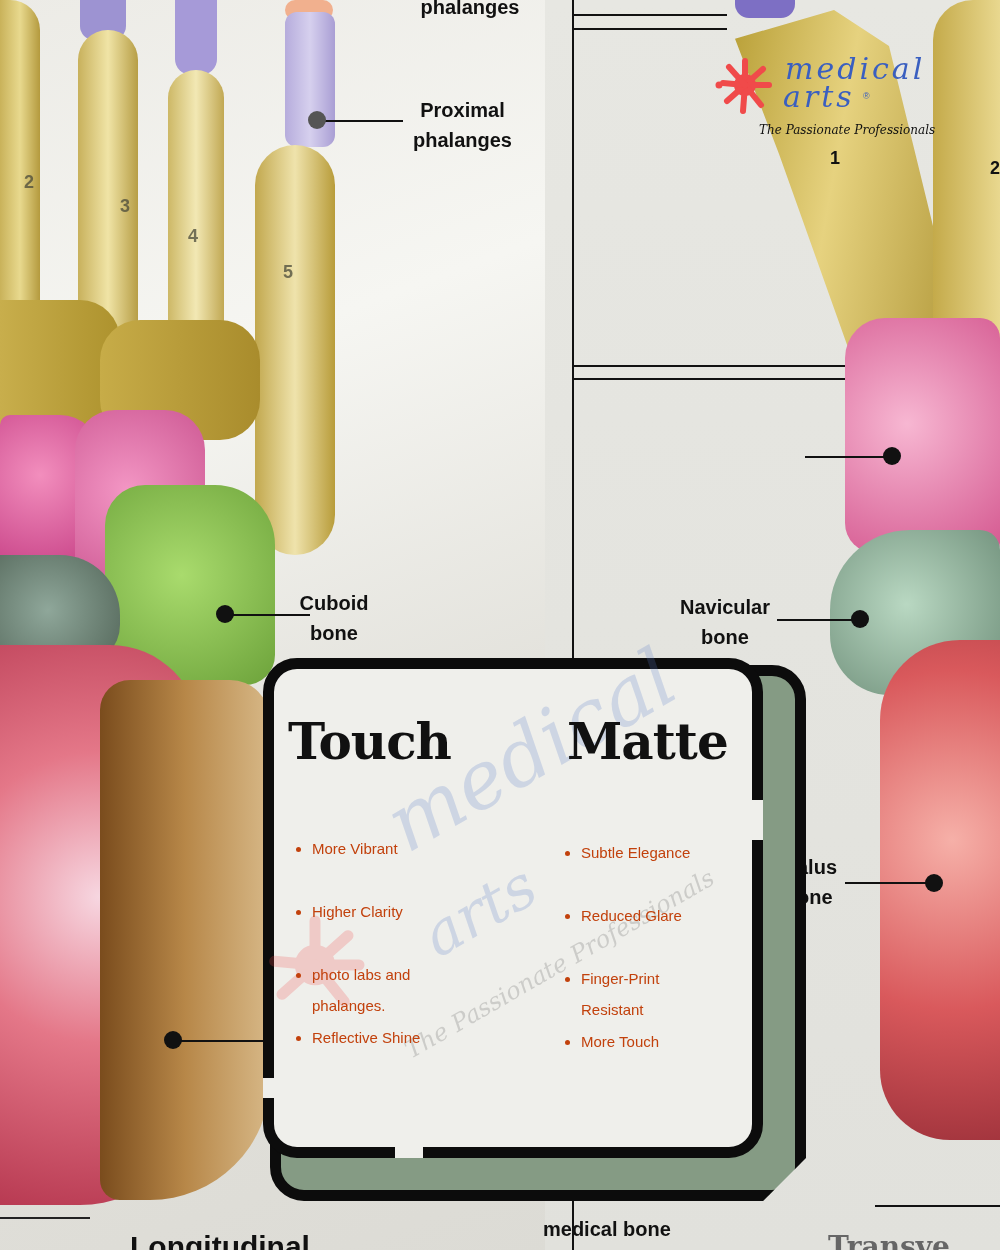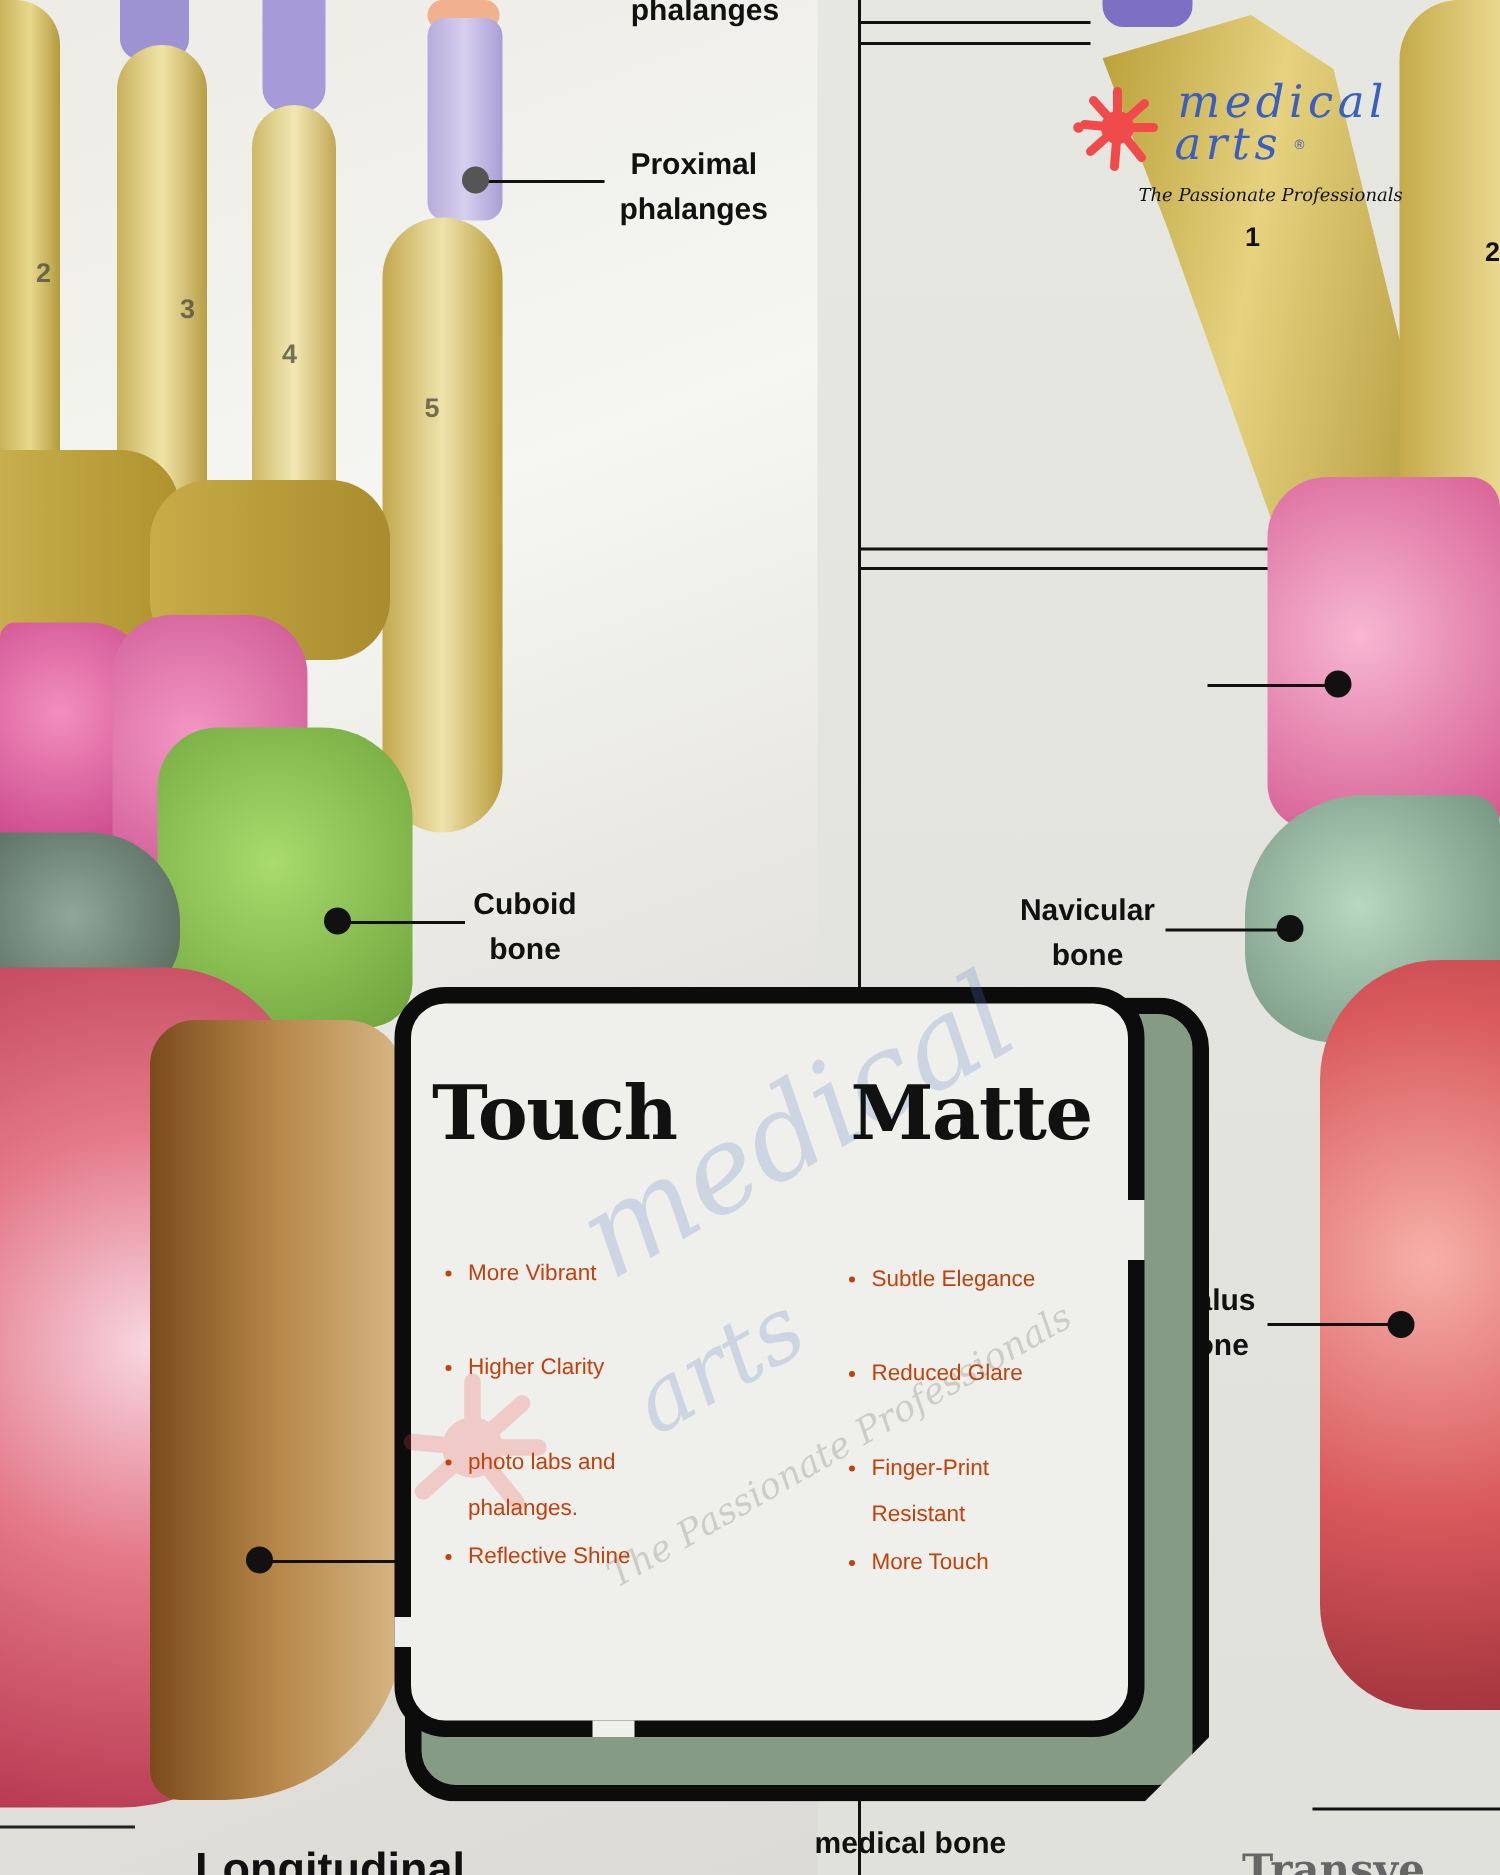--- a/index.html
+++ b/index.html
@@ -51,21 +51,21 @@
   <span class="abs num" style="left:283px;top:262px;">5</span>
 
   <div class="abs label" style="left:405px;top:-8px;width:130px;">phalanges</div>
   <div class="abs label" style="left:395px;top:95px;width:135px;">
     <div>Proximal</div>
     <div>phalanges</div>
   </div>
   <div class="abs leader" style="left:318px;top:120px;width:85px;"></div>
   <div class="abs dot" style="left:308px;top:111px;background:#555;"></div>
 
-  <div class="abs label" style="left:300px;top:588px;width:100px;">
+  <div class="abs label" style="left:284px;top:588px;width:100px;">
     <div>Cuboid</div>
     <div>bone</div>
   </div>
   <div class="abs leader" style="left:228px;top:614px;width:82px;"></div>
   <div class="abs dot" style="left:216px;top:605px;"></div>
 
   <div class="abs leader" style="left:175px;top:1040px;width:100px;"></div>
   <div class="abs dot" style="left:164px;top:1031px;"></div>
 
   <div class="abs" style="left:0;top:1217px;width:90px;height:2px;background:#222;"></div>

